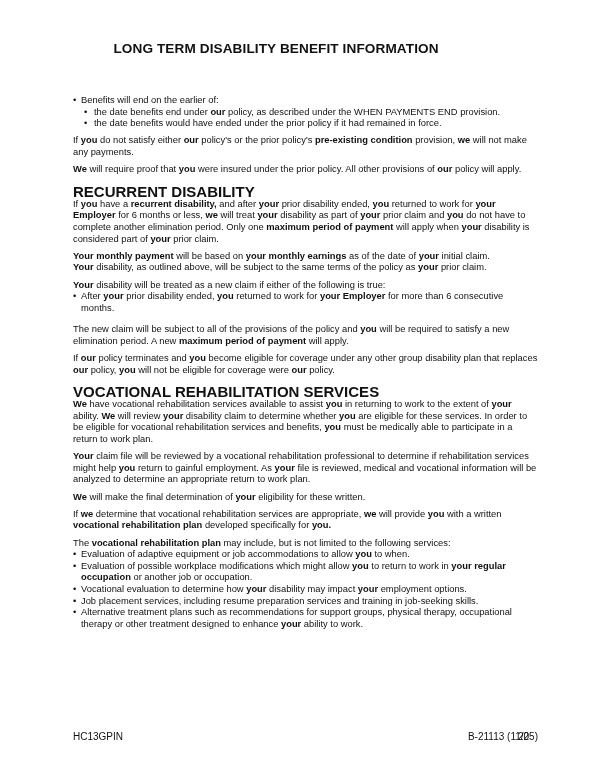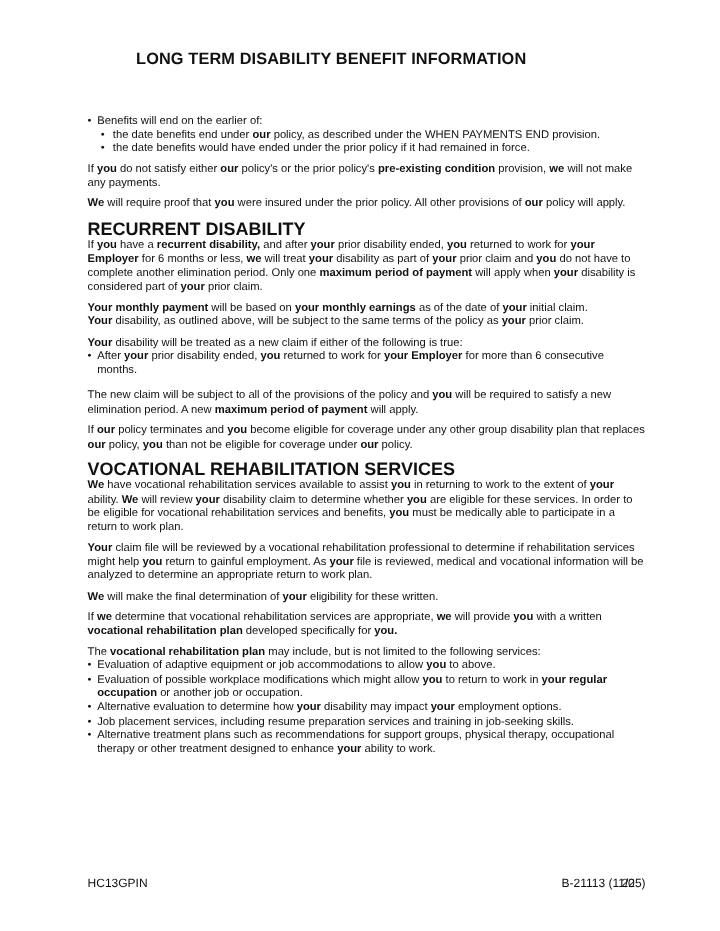--- a/index.html
+++ b/index.html
@@ -45,32 +45,32 @@
 
   <div class="heading">RECURRENT DISABILITY</div>
   <p class="para"><span>If </span><b>you</b><span> have a </span><b>recurrent disability,</b><span> and after </span><b>your</b><span> prior disability ended, </span><b>you</b><span> returned to work for </span><b>your Employer</b><span> for 6 months or less, </span><b>we</b><span> will treat </span><b>your</b><span> disability as part of </span><b>your</b><span> prior claim and </span><b>you</b><span> do not have to complete another elimination period.   Only one </span><b>maximum period of payment</b><span> will apply when </span><b>your</b><span> disability is considered part of </span><b>your</b><span> prior claim.</span></p>
   <p class="para" style="margin-bottom:0"><b>Your monthly payment</b><span> will be based on </span><b>your monthly earnings</b><span> as of the date of </span><b>your</b><span> initial claim.</span></p>
   <p class="para"><b>Your</b><span> disability, as outlined above, will be subject to the same terms of the policy as </span><b>your</b><span> prior claim.</span></p>
   <p class="para" style="margin-bottom:0"><b>Your</b><span> disability will be treated as a new claim if either of the following is true:</span></p>
   <ul class="list gap-after">
     <li><span>After </span><b>your</b><span> prior disability ended, </span><b>you</b><span> returned to work for </span><b>your Employer</b><span> for more than 6 consecutive months.</span></li>
   </ul>
   <p class="para"><span>The new claim will be subject to all of the provisions of the policy and </span><b>you</b><span> will be required to satisfy a new elimination period.   A new </span><b>maximum period of payment</b><span> will apply.</span></p>
-  <p class="para gap-after"><span>If </span><b>our</b><span> policy terminates and </span><b>you</b><span> become eligible for coverage under any other group disability plan that replaces </span><b>our</b><span> policy, </span><b>you</b><span> than not be eligible for coverage under </span><b>our</b><span> policy.</span></p>
+  <p class="para gap-after"><span>If </span><b>our</b><span> policy terminates and </span><b>you</b><span> become eligible for coverage under any other group disability plan that replaces </span><b>our</b><span> policy, </span><b>you</b><span> will not be eligible for coverage were </span><b>our</b><span> policy.</span></p>
 
   <div class="heading">VOCATIONAL REHABILITATION SERVICES</div>
   <p class="para"><b>We</b><span> have vocational rehabilitation services available to assist </span><b>you</b><span> in returning to work to the extent of </span><b>your</b><span> ability.   </span><b>We</b><span> will review </span><b>your</b><span> disability claim to determine whether </span><b>you</b><span> are eligible for these services.   In order to be eligible for vocational rehabilitation services and benefits, </span><b>you</b><span> must be medically able to participate in a return to work plan.</span></p>
   <p class="para"><b>Your</b><span> claim file will be reviewed by a vocational rehabilitation professional to determine if rehabilitation services might help </span><b>you</b><span> return to gainful employment.   As </span><b>your</b><span> file is reviewed, medical and vocational information will be analyzed to determine an appropriate return to work plan.</span></p>
   <p class="para"><b>We</b><span> will make the final determination of </span><b>your</b><span> eligibility for these written.</span></p>
   <p class="para"><span>If </span><b>we</b><span> determine that vocational rehabilitation services are appropriate, </span><b>we</b><span> will provide </span><b>you</b><span> with a written </span><b>vocational rehabilitation plan</b><span> developed specifically for </span><b>you.</b></p>
   <p class="para" style="margin-bottom:0"><span>The </span><b>vocational rehabilitation plan</b><span> may include, but is not limited to the following services:</span></p>
   <ul class="list">
-    <li><span>Evaluation of adaptive equipment or job accommodations to allow </span><b>you</b><span> to above.</span></li>
+    <li><span>Evaluation of adaptive equipment or job accommodations to allow </span><b>you</b><span> to when.</span></li>
     <li><span>Evaluation of possible workplace modifications which might allow </span><b>you</b><span> to return to work in </span><b>your regular occupation</b><span> or another job or occupation.</span></li>
-    <li><span>Alternative evaluation to determine how </span><b>your</b><span> disability may impact </span><b>your</b><span> employment options.</span></li>
+    <li><span>Vocational evaluation to determine how </span><b>your</b><span> disability may impact </span><b>your</b><span> employment options.</span></li>
     <li><span>Job placement services, including resume preparation services and training in job-seeking skills.</span></li>
     <li><span>Alternative treatment plans such as recommendations for support groups, physical therapy, occupational therapy or other treatment designed to enhance </span><b>your</b><span> ability to work.</span></li>
   </ul>
 </div>
 
 <div class="footer">
   <span class="left">HC13GPIN</span>
   <span class="center">20</span>
   <span class="right">B-21113 (11/25)</span>
 </div>

